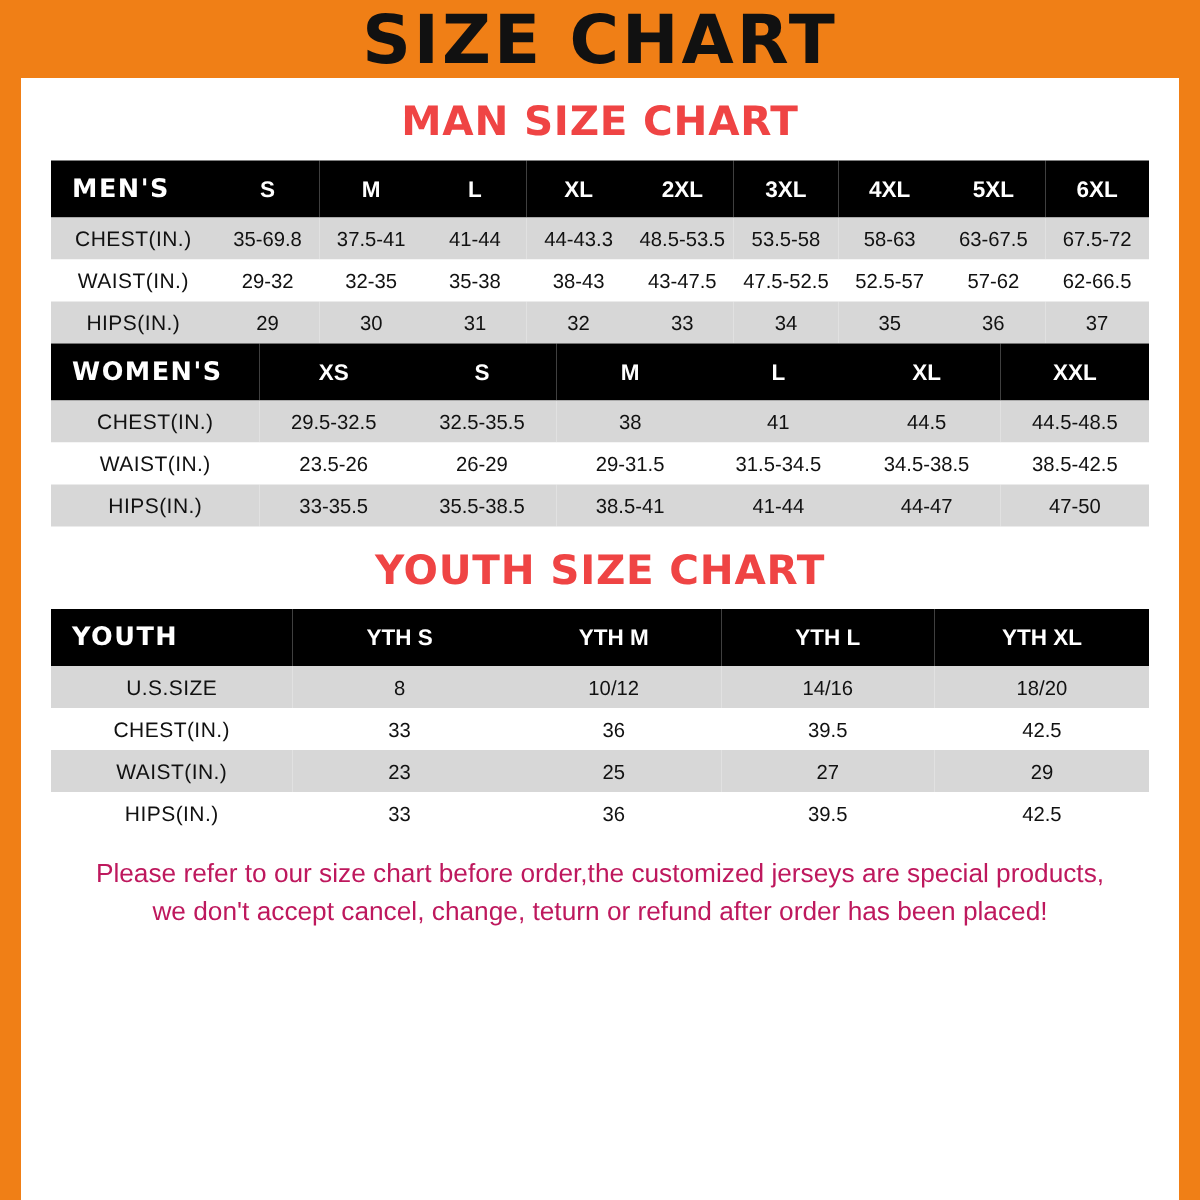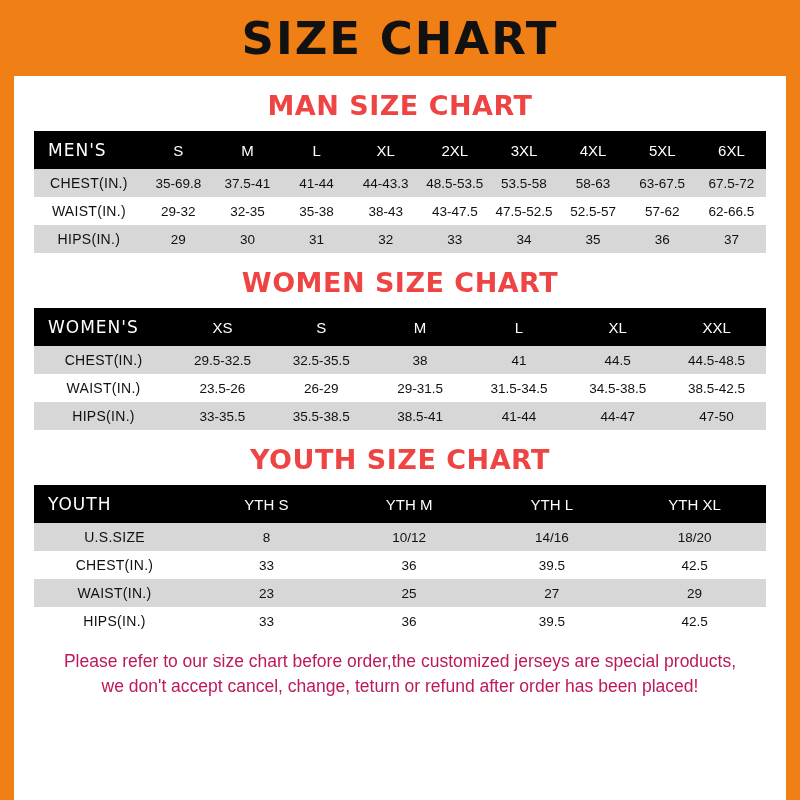--- a/index.html
+++ b/index.html
@@ -12,21 +12,21 @@
   #page {
     width: 800px; height: 800px;
     position: relative;
     background: #ffffff;
     border-left: 14px solid #f07f16;
     border-right: 14px solid #f07f16;
     overflow: hidden;
   }
   .banner {
     background: #f07f16;
-    height: 76px;
+    height: 52px;
     display: flex;
     align-items: center;
     justify-content: center;
   }
   .banner-title {
     font-family: "DejaVu Sans", sans-serif;
     font-weight: bold;
     font-size: 45px;
     letter-spacing: 2px;
     color: #111111;
@@ -51,21 +51,21 @@
   table.size-table td {
     text-align: center;
     font-size: 13.5px;
     color: #111111;
     padding: 6px 1px;
     font-family: "Liberation Sans", sans-serif;
   }
   table.size-table thead th {
     background: #000000;
     color: #ffffff;
-    font-weight: normal;
+    font-weight: bold;
     font-size: 15px;
     padding: 9px 1px;
   }
   table.size-table thead th.rowhead {
     text-align: left;
     padding-left: 14px;
     font-family: "DejaVu Sans", sans-serif;
     font-size: 17px;
     letter-spacing: 1px;
   }
@@ -164,21 +164,20 @@
           <td>34</td>
           <td>35</td>
           <td>36</td>
           <td>37</td>
         </tr>
       </tbody>
     </table>
   </div>
 
   <div class="section">
-    <div class="section-title">WOMEN SIZE CHART</div>
     <table class="size-table women">
       <colgroup>
           <col class="c0">
           <col>
           <col>
           <col>
           <col>
           <col>
           <col>
         </colgroup>

